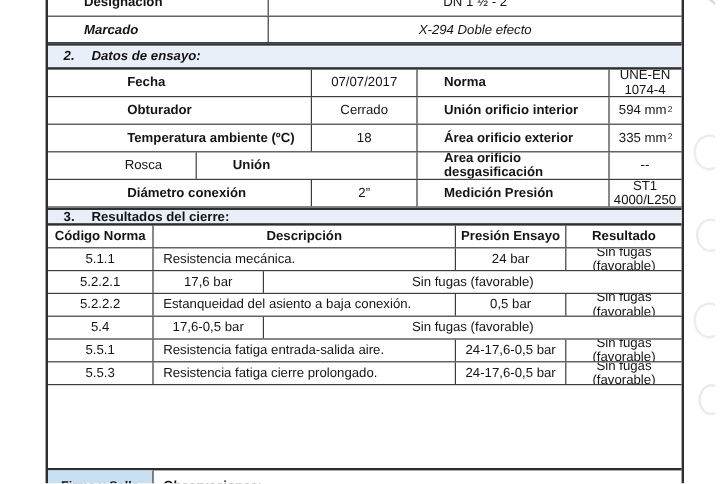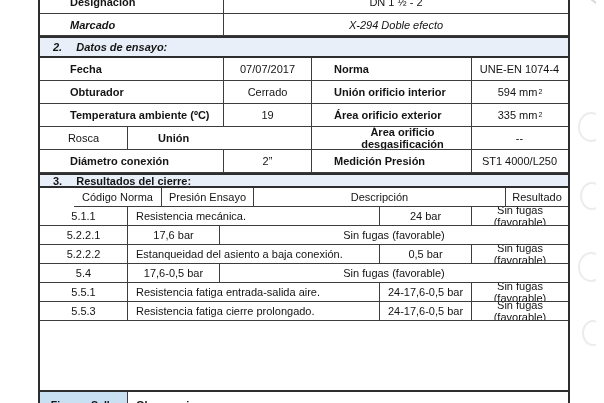--- a/index.html
+++ b/index.html
@@ -20,39 +20,39 @@
     background:#fff;
   }
   .row{display:flex; align-items:center; border-bottom:1px solid var(--bc);}
   .row:last-child{border-bottom:none;}
   .cell{height:100%; display:flex; align-items:center; overflow:hidden;}
   .cell.rb{border-right:1px solid var(--bc);}
   .lbl{font-weight:bold;}
   .ctr{justify-content:center; text-align:center;}
   .w184{width:184px;}
   .w88{width:88px;}
-  .w160{width:160px;text-align:center;}
+  .w160{width:160px;}
   .w252{width:252px;}
   .w92{width:92px;}
   .flex1{flex:1;}
   .h24{height:24px;}
   .h22{height:22px;font-style:italic;}
-  .h23{height:23px;}
+  .h23{height:23px;padding-left:36px;}
   .h19{height:19px;}
   .h15{height:15px;}
   .pl30{padding-left:30px;}
   .pl22{padding-left:22px;}
   .pl8{padding-left:8px;}
   .bar{
     background:var(--bar-bg); font-weight:bold;
     border-top:2px solid var(--bc2); border-bottom:2px solid var(--bc2);
   }
   .bar .num{padding-left:13px;}
   .bar .ttl{padding-left:14px;}
-  .rheader{font-weight:normal; border-bottom:1px solid var(--bc);margin-left:34px;}
+  .rheader{font-weight:bold; border-bottom:1px solid var(--bc);}
   .rheader .cell{justify-content:center;}
   .gapbox{height:71px; border-bottom:2px solid var(--bc2);}
   .firma-row{height:26px; border-bottom:none;}
   .firma-cell{background:var(--firma-bg); font-weight:bold; font-size:10.5px;}
   .obs-cell{font-weight:bold;}
   sup{font-size:7px; line-height:0; vertical-align:super; margin-left:1px;}
   
   .circle{position:absolute; border:2px solid var(--artifact); border-radius:50%;}
   .c1{left:578px; top:112px; width:26px; height:30px;}
   .c2{left:580px; top:182px; width:24px; height:28px;}
@@ -99,21 +99,21 @@
       <div class="cell rb ctr w88">Cerrado</div>
       <div class="cell rb lbl pl22 w160">Unión orificio interior</div>
       <div class="cell ctr flex1">
           <span>594 mm</span>
           <sup>2</sup>
         </div>
     </div>
 
     <div class="row h23">
       <div class="cell rb lbl pl30 w184">Temperatura ambiente (ºC)</div>
-      <div class="cell rb ctr w88">19</div>
+      <div class="cell rb ctr w88">18</div>
       <div class="cell rb lbl pl22 w160">Área orificio exterior</div>
       <div class="cell ctr flex1">
           <span>335 mm</span>
           <sup>2</sup>
         </div>
     </div>
 
     <div class="row h23">
       <div class="cell rb ctr w88">Rosca</div>
       <div class="cell rb lbl pl30 w184">Unión</div>
@@ -134,22 +134,22 @@
         </div>
     </div>
 
     <div class="row h15 bar">
       <span class="num">3.</span>
       <span class="ttl">Resultados del cierre:</span>
     </div>
 
     <div class="row h19 rheader">
       <div class="cell rb ctr w88">Código Norma</div>
+      <div class="cell rb ctr w252">Descripción</div>
       <div class="cell rb ctr w92">Presión Ensayo</div>
-      <div class="cell rb ctr w252">Descripción</div>
       <div class="cell ctr flex1">Resultado</div>
     </div>
 
     <div class="row h19">
       <div class="cell rb ctr w88">5.1.1</div>
       <div class="cell rb pl8 w252">Resistencia mecánica.</div>
       <div class="cell rb ctr w92">24 bar</div>
       <div class="cell ctr flex1">Sin fugas (favorable)</div>
     </div>
     <div class="row h19">

